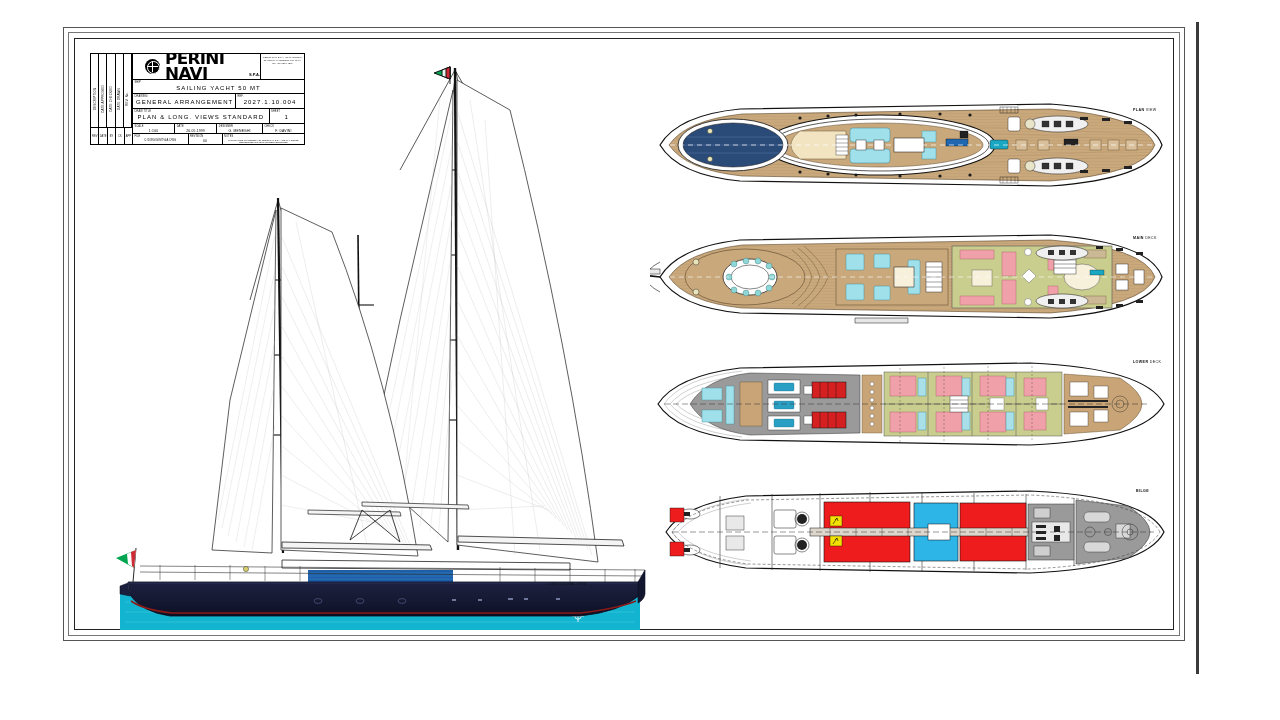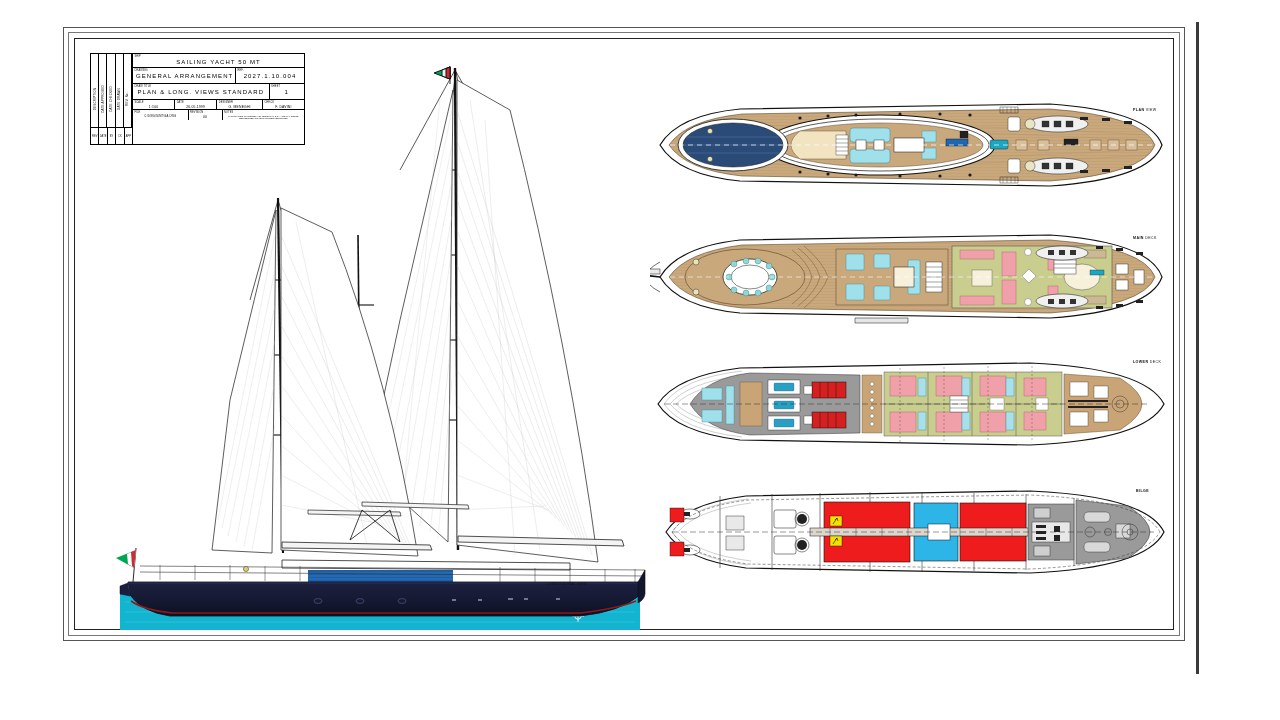--- a/index.html
+++ b/index.html
@@ -264,20 +264,33 @@
         <span>REV</span>
         <span>DATE</span>
         <span>BY</span>
         <span>CK</span>
         <span>APP</span>
       </div>
     </div>
 
     <div class="tb-main">
 
+      <div class="tb-row tb-logo-row">
+        <div class="tb-logo-cell">
+          <div class="perini-mark">
+            <div class="perini-cross"></div>
+          </div>
+          <div class="brand">PERINI NAVI</div>
+          <div class="brand-sub">S.P.A.</div>
+        </div>
+        <div class="tb-addr">PERINI NAVI S.p.A.
+Via M. Coppino, 114
+55049 VIAREGGIO (LU) ITALY
+Tel. +39 0584 4241</div>
+      </div>
 
       <div class="tb-row row-ship">
         <div class="tb-cell" style="flex:1">
           <span class="tb-label">SHIP</span>
           <div class="tb-value">SAILING YACHT 50 MT</div>
         </div>
       </div>
 
       <div class="tb-row row-draw">
         <div class="tb-cell" style="flex:1.55">

